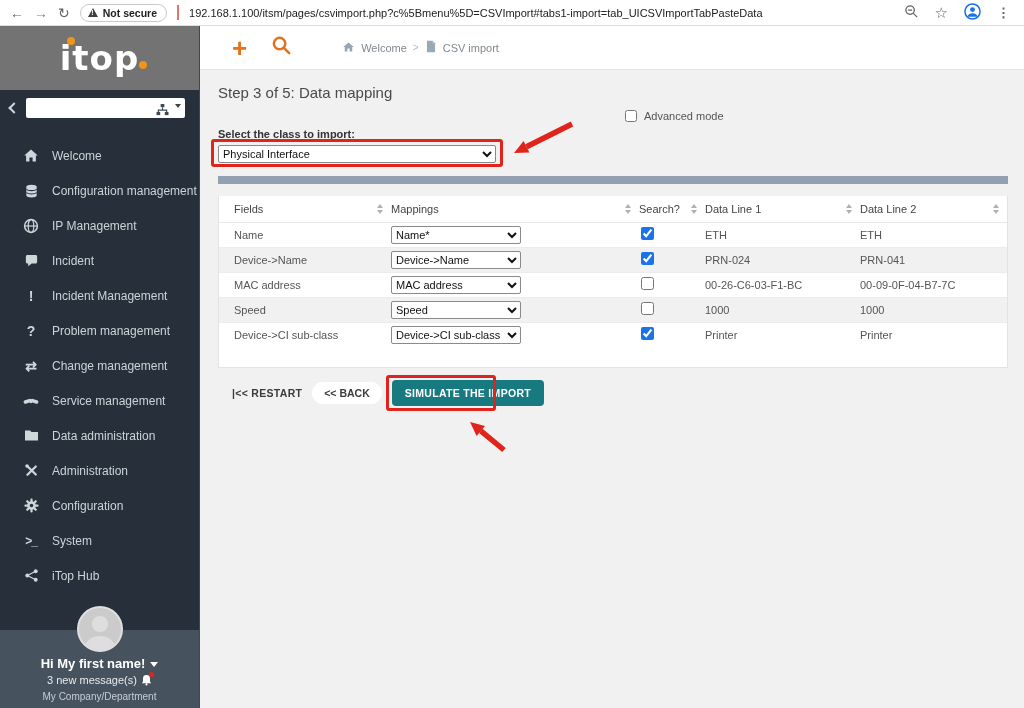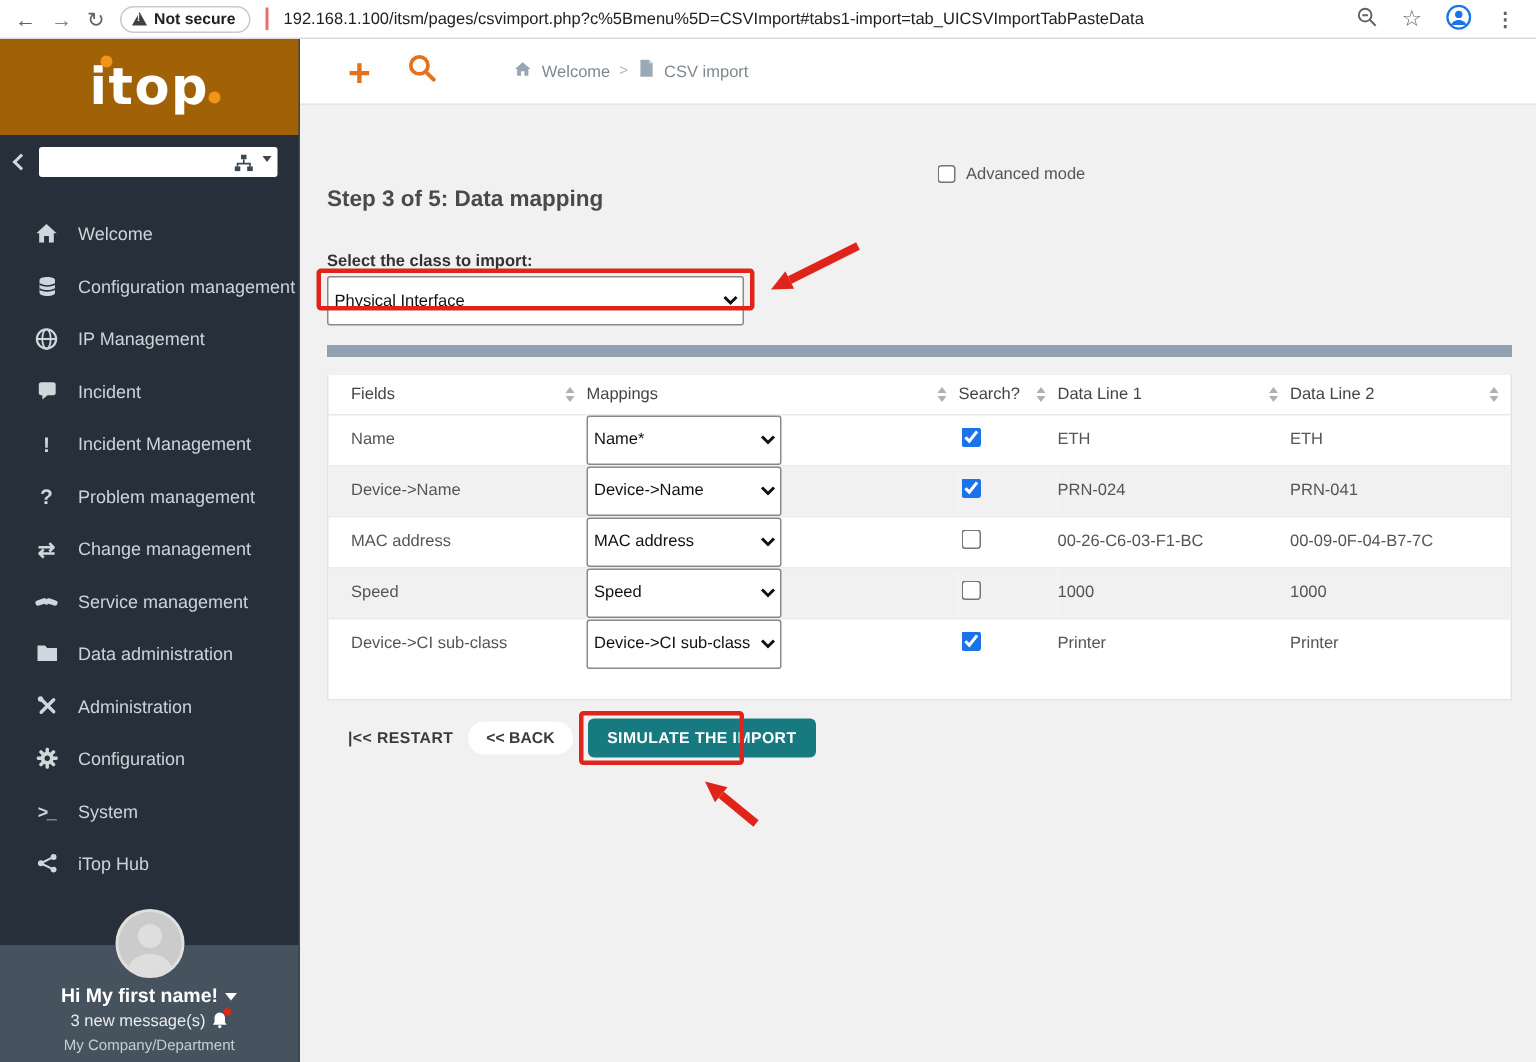--- a/index.html
+++ b/index.html
@@ -23,21 +23,21 @@
     text-overflow:ellipsis; flex:1; }
   .bar-right { display:flex; align-items:center; gap:16px; margin-left:auto; padding-right:4px; }
   .bar-ico { color:#5f6368; font-size:13px; line-height:1; }
 
   
   .app { display:flex; height:682px; }
 
   
   .sidebar { width:200px; background:#27303a; border-right:1px solid #3c4854;
     display:flex; flex-direction:column; position:relative; }
-  .logo-block { height:64px; position:relative; background:#a16207;
+  .logo-block { height:64px; position:relative; background:#737373;
     display:flex; align-items:center; justify-content:center; }
   .logo-text { font-family:"DejaVu Sans", sans-serif; font-weight:bold; font-size:34px;
     color:#fff; letter-spacing:1px; }
   .logo-dot-i { position:absolute; width:8px; height:8px; border-radius:50%;
     background:#f19417; left:67px; top:11px; }
   .logo-dot-end { position:absolute; width:8px; height:8px; border-radius:50%;
     background:#f19417; left:139px; top:35px; }
   .search-row { display:flex; align-items:center; padding:8px 14px 10px 10px; gap:8px; }
   .collapse-chevron { width:8px; height:8px; border-left:2px solid #cfd6dc;
     border-bottom:2px solid #cfd6dc; transform:rotate(45deg); cursor:pointer; flex:0 0 auto; }
@@ -75,24 +75,24 @@
   .topbar { height:44px; background:#fff; border-bottom:1px solid #e4e4e4;
     display:flex; align-items:center; padding-left:32px; }
   .plus-ico { color:#e4711c; font-size:26px; font-weight:bold; line-height:1;
     cursor:pointer; }
   .search-ico { margin-left:24px; cursor:pointer; }
   .breadcrumb { display:flex; align-items:center; gap:6px; margin-left:50px; }
   .bc-label { font-size:11px; color:#7f898f; cursor:pointer; }
   .bc-sep { font-size:10px; color:#b3bbc0; }
 
   .content { flex:1; position:relative; padding:14px 16px 0 18px; }
-  .page-title { font-size:15px; color:#4a4a4a; font-weight:bold;margin-top:40px; }
+  .page-title { font-size:15px; color:#4a4a4a; font-weight:normal; }
   .class-label { font-size:11px; font-weight:bold; color:#333; margin-top:27px; }
   .select-wrap { position:relative; display:inline-block; margin-top:4px; }
-  select { font-family:"Liberation Sans", sans-serif; font-size:11px; height:33px;
+  select { font-family:"Liberation Sans", sans-serif; font-size:11px; height:18px;
     background:#fff; border:1px solid #8a8a8a; border-radius:2px; color:#111; }
   .class-select { width:278px; }
   .anno-rect { position:absolute; border:3px solid #e0241c; border-radius:3px;
     pointer-events:none; }
   .rect1 { left:-7px; top:-5px; width:292px; height:28px; }
   .arrow-svg { position:absolute; pointer-events:none; }
   .arrow1 { left:calc(100% + 10px); top:-26px; }
   .advanced-mode { position:absolute; left:425px; top:40px; display:flex;
     align-items:center; gap:7px; }
   .advanced-mode input { width:12px; height:12px; accent-color:#1a73e8; }

